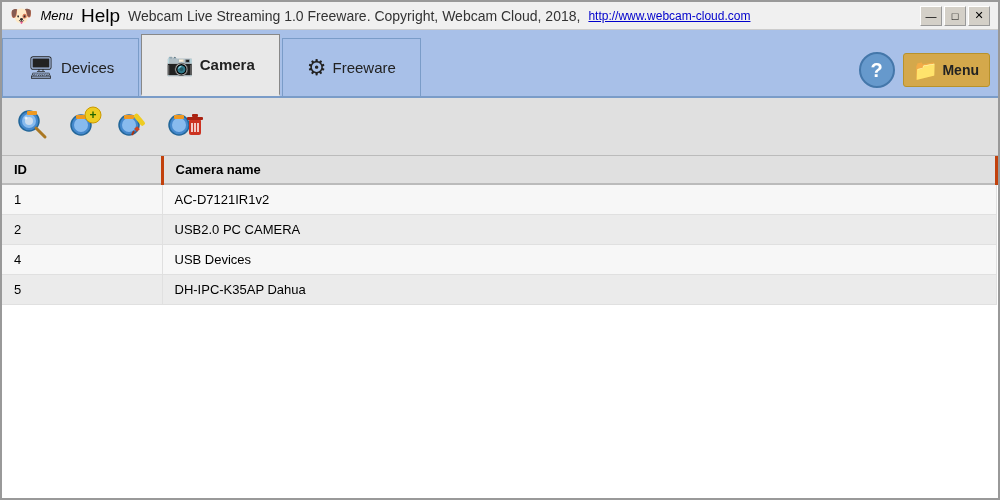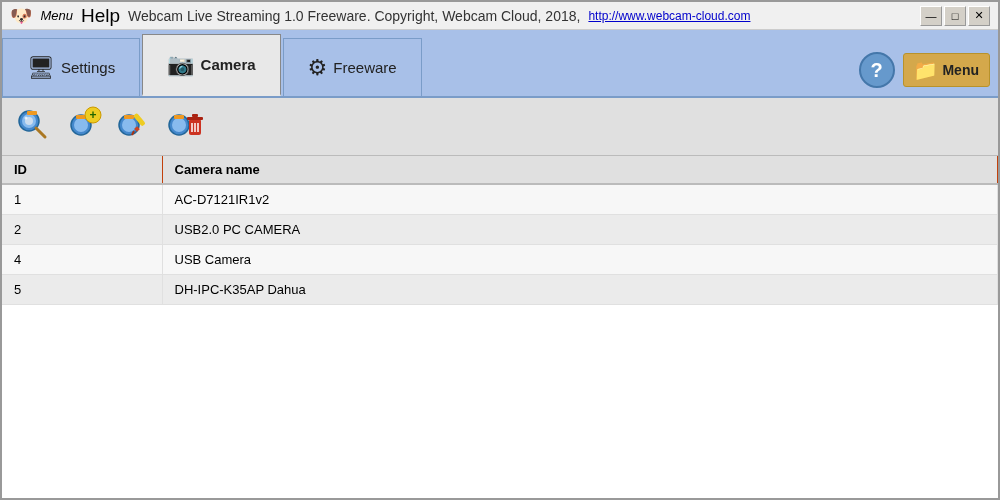--- a/index.html
+++ b/index.html
@@ -155,21 +155,21 @@
     }
     thead tr {
       background: #e0e0e0;
     }
     thead th {
       text-align: left;
       padding: 6px 12px;
       font-weight: bold;
       font-size: 13px;
       border-bottom: 2px solid #bbb;
-      border-right: 1px solid #c2410c;
+      border-right: 3px solid #c2410c;
     }
     thead th:first-child {
       width: 160px;
     }
     tbody tr {
       border-bottom: 1px solid #e0e0e0;
     }
     tbody tr:nth-child(odd) { background: #f7f7f7; }
     tbody tr:nth-child(even) { background: #ebebeb; }
     tbody td {
@@ -204,21 +204,21 @@
     <button class="title-btn">—</button>
     <button class="title-btn">□</button>
     <button class="title-btn">✕</button>
   </div>
 </div>
 
 <div class="tab-bar">
 
   <div class="tab">
     <span class="tab-icon">🖥</span>
-    <span>Settings</span>
+    <span>Devices</span>
   </div>
 
   <div class="tab active">
     <span class="tab-icon">📷</span>
     <span>Camera</span>
   </div>
 
   <div class="tab">
     <span class="tab-icon">⚙</span>
     <span>Freeware</span>
@@ -312,21 +312,21 @@
       <tr>
             <td>1</td>
             <td>AC-D7121IR1v2</td>
           </tr>
           <tr>
             <td>2</td>
             <td>USB2.0 PC CAMERA</td>
           </tr>
           <tr>
             <td>4</td>
-            <td>USB Camera</td>
+            <td>USB Devices</td>
           </tr>
           <tr>
             <td>5</td>
             <td>DH-IPC-K35AP Dahua</td>
           </tr>
         </tbody>
     </table>
   </div>
 
 </div>

